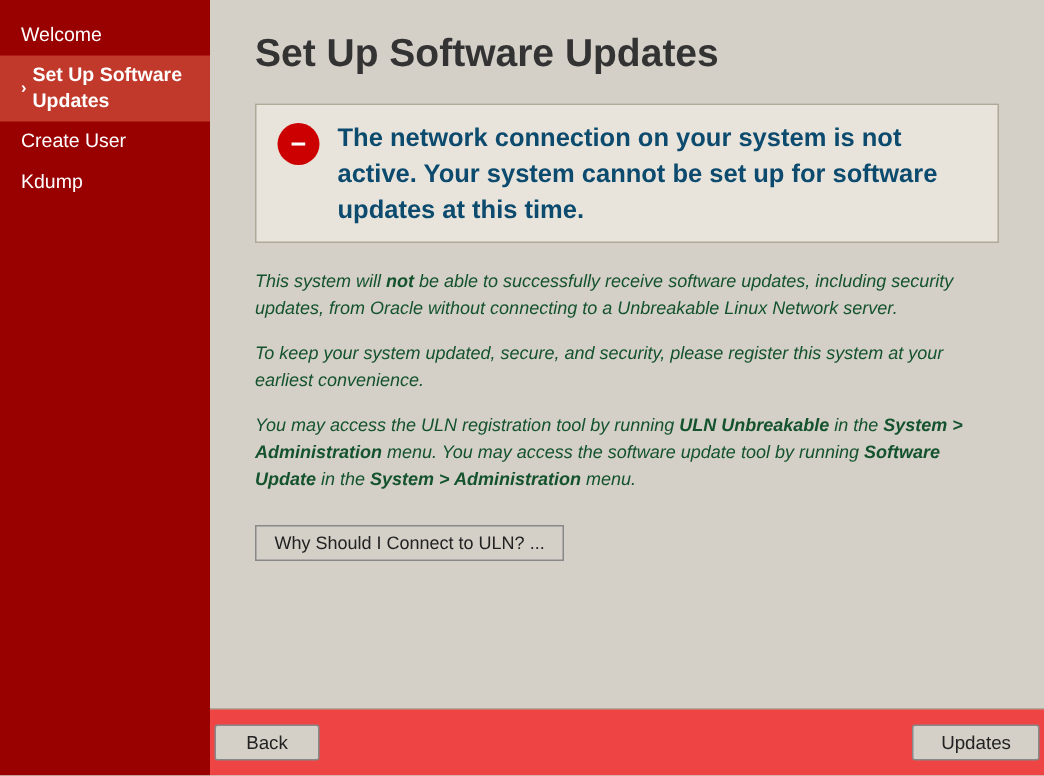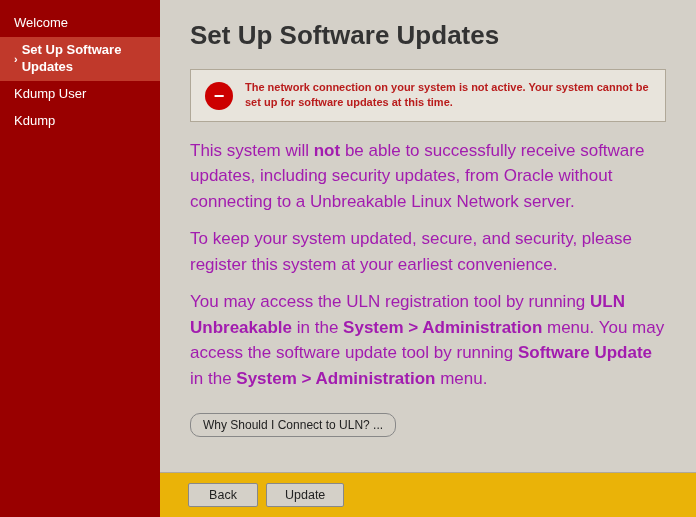--- a/index.html
+++ b/index.html
@@ -8,21 +8,21 @@
       width: 696px;
       height: 517px;
       display: flex;
       font-family: sans-serif;
       background: #d4d0c8;
       overflow: hidden;
     }
 
     
     .sidebar {
-      width: 160px;
+      width: 140px;
       background: #990000;
       height: 100%;
       display: flex;
       flex-direction: column;
       padding-top: 10px;
       flex-shrink: 0;
     }
 
     .sidebar-item {
       padding: 5px 14px;
@@ -87,62 +87,63 @@
       display: flex;
       align-items: center;
       justify-content: center;
       color: white;
       font-size: 18px;
       font-weight: bold;
       margin-top: 2px;
     }
 
     .warning-text {
-      font-size: 11px;
-      color: #b91c1c;
+      font-size: 17px;
+      color: #0c4a6e;
       line-height: 1.4;
     }
 
     .warning-text strong {
       font-weight: bold;
     }
 
     .body-text {
-      font-size: 17px;
-      color: #a21caf;
+      font-size: 12px;
+      color: #14532d;
       line-height: 1.5;
       margin-bottom: 12px;
+      font-style: italic;
     }
 
     .body-text strong {
       font-weight: bold;
     }
 
     
     .uln-button {
       margin-top: 10px;
       display: inline-block;
       padding: 4px 12px;
       background: #d4d0c8;
       border: 1px solid #888;
       font-size: 12px;
       color: #222;
       cursor: pointer;
-      border-radius: 10px;
+      border-radius: 0;
     }
 
     
     .footer {
       display: flex;
-      justify-content: flex-start;
+      justify-content: space-between;
       align-items: center;
-      padding: 10px 28px;
+      padding: 10px 3px;
       gap: 8px;
       border-top: 1px solid #b0a898;
-      background: #eab308;
+      background: #ef4444;
     }
 
     .footer-btn {
       padding: 4px 18px;
       background: #d4d0c8;
       border: 1px solid #888;
       font-size: 12.5px;
       color: #222;
       cursor: pointer;
       border-radius: 2px;
@@ -155,21 +156,21 @@
 
 <nav class="sidebar">
   <div class="sidebar-item">
     <span>Welcome</span>
   </div>
   <div class="sidebar-item active">
     <span class="arrow">›</span>
     <span>Set Up Software Updates</span>
   </div>
   <div class="sidebar-item">
-    <span>Kdump User</span>
+    <span>Create User</span>
   </div>
   <div class="sidebar-item">
     <span>Kdump</span>
   </div>
 </nav>
 
 <div class="main">
   <div class="content-area">
     <h1 class="page-title">Set Up Software Updates</h1>
 
@@ -193,15 +194,15 @@
     <p class="body-text">
       You may access the ULN registration tool by running <strong>ULN Unbreakable</strong> in the <strong>System &gt; Administration</strong> menu. You may access the software update tool by running <strong>Software Update</strong> in the <strong>System &gt; Administration</strong> menu.
     </p>
 
     
     <button class="uln-button">Why Should I Connect to ULN? ...</button>
   </div>
 
   <div class="footer">
     <button class="footer-btn">Back</button>
-    <button class="footer-btn">Update</button>
+    <button class="footer-btn">Updates</button>
   </div>
 </div>
 
 </body></html>

